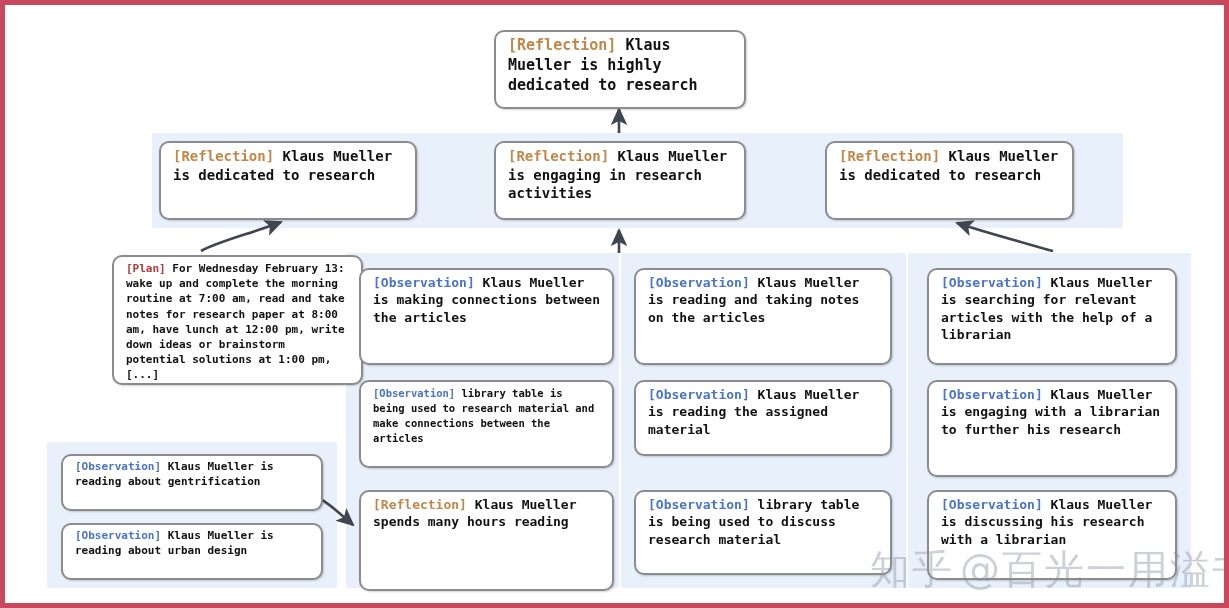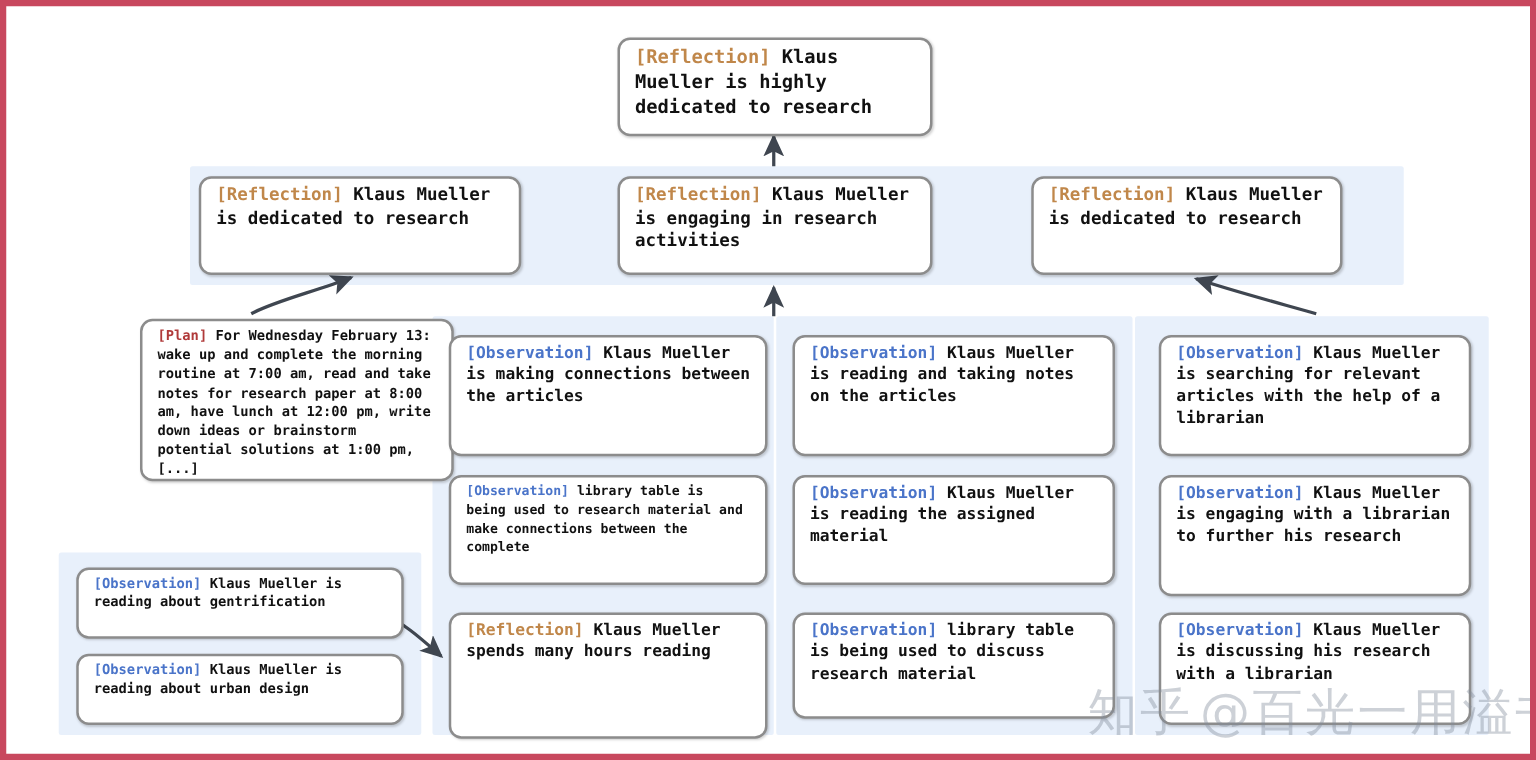--- a/index.html
+++ b/index.html
@@ -108,27 +108,27 @@
   <div class="node fs14" style="left:820px; top:136px; width:249px; height:79px;"><span class="tag-reflection">[Reflection]</span><span> Klaus Mueller is dedicated to research</span></div>
 
   <div class="node fs11" style="left:66px; top:250px; width:251px; height:130px; line-height:1.38;margin-left:41px;"><span class="tag-plan">[Plan]</span><span> For Wednesday February 13: wake up and complete the morning routine at 7:00 am, read and take notes for research paper at 8:00 am, have lunch at 12:00 pm, write down ideas or brainstorm potential solutions at 1:00 pm, [...]</span></div>
 
   <div class="node fs11" style="left:56px; top:449px; width:262px; height:57px;"><span class="tag-observation">[Observation]</span><span> Klaus Mueller is reading about gentrification</span></div>
 
   <div class="node fs11" style="left:56px; top:518px; width:262px; height:57px;"><span class="tag-observation">[Observation]</span><span> Klaus Mueller is reading about urban design</span></div>
 
   <div class="node fs13" style="left:354px; top:263px; width:255px; height:97px;"><span class="tag-observation">[Observation]</span><span> Klaus Mueller is making connections between the articles</span></div>
 
-  <div class="node fs105" style="left:354px; top:375px; width:255px; height:88px; line-height:1.42;"><span class="tag-observation">[Observation]</span><span> library table is being used to research material and make connections between the complete</span></div>
+  <div class="node fs105" style="left:354px; top:375px; width:255px; height:88px; line-height:1.42;"><span class="tag-observation">[Observation]</span><span> library table is being used to research material and make connections between the articles</span></div>
 
   <div class="node fs13" style="left:354px; top:485px; width:255px; height:101px;"><span class="tag-reflection">[Reflection]</span><span> Klaus Mueller spends many hours reading</span></div>
 
   <div class="node fs13" style="left:629px; top:263px; width:258px; height:97px;"><span class="tag-observation">[Observation]</span><span> Klaus Mueller is reading and taking notes on the articles</span></div>
 
-  <div class="node fs13" style="left:629px; top:375px; width:258px; height:88px;"><span class="tag-observation">[Observation]</span><span> Klaus Mueller is reading the assigned material</span></div>
+  <div class="node fs13" style="left:629px; top:375px; width:258px; height:76px;"><span class="tag-observation">[Observation]</span><span> Klaus Mueller is reading the assigned material</span></div>
 
   <div class="node fs13" style="left:629px; top:485px; width:258px; height:85px;"><span class="tag-observation">[Observation]</span><span> library table is being used to discuss research material</span></div>
 
   <div class="node fs13" style="left:922px; top:375px; width:250px; height:97px;"><span class="tag-observation">[Observation]</span><span> Klaus Mueller is engaging with a librarian to further his research</span></div>
 
   <div class="node fs13" style="left:922px; top:263px; width:250px; height:97px;"><span class="tag-observation">[Observation]</span><span> Klaus Mueller is searching for relevant articles with the help of a librarian</span></div>
 
   <div class="node fs13" style="left:922px; top:485px; width:250px; height:90px;"><span class="tag-observation">[Observation]</span><span> Klaus Mueller is discussing his research with a librarian</span></div>
 
   <div class="watermark" style="left:865px; top:537px;">知乎</div>

